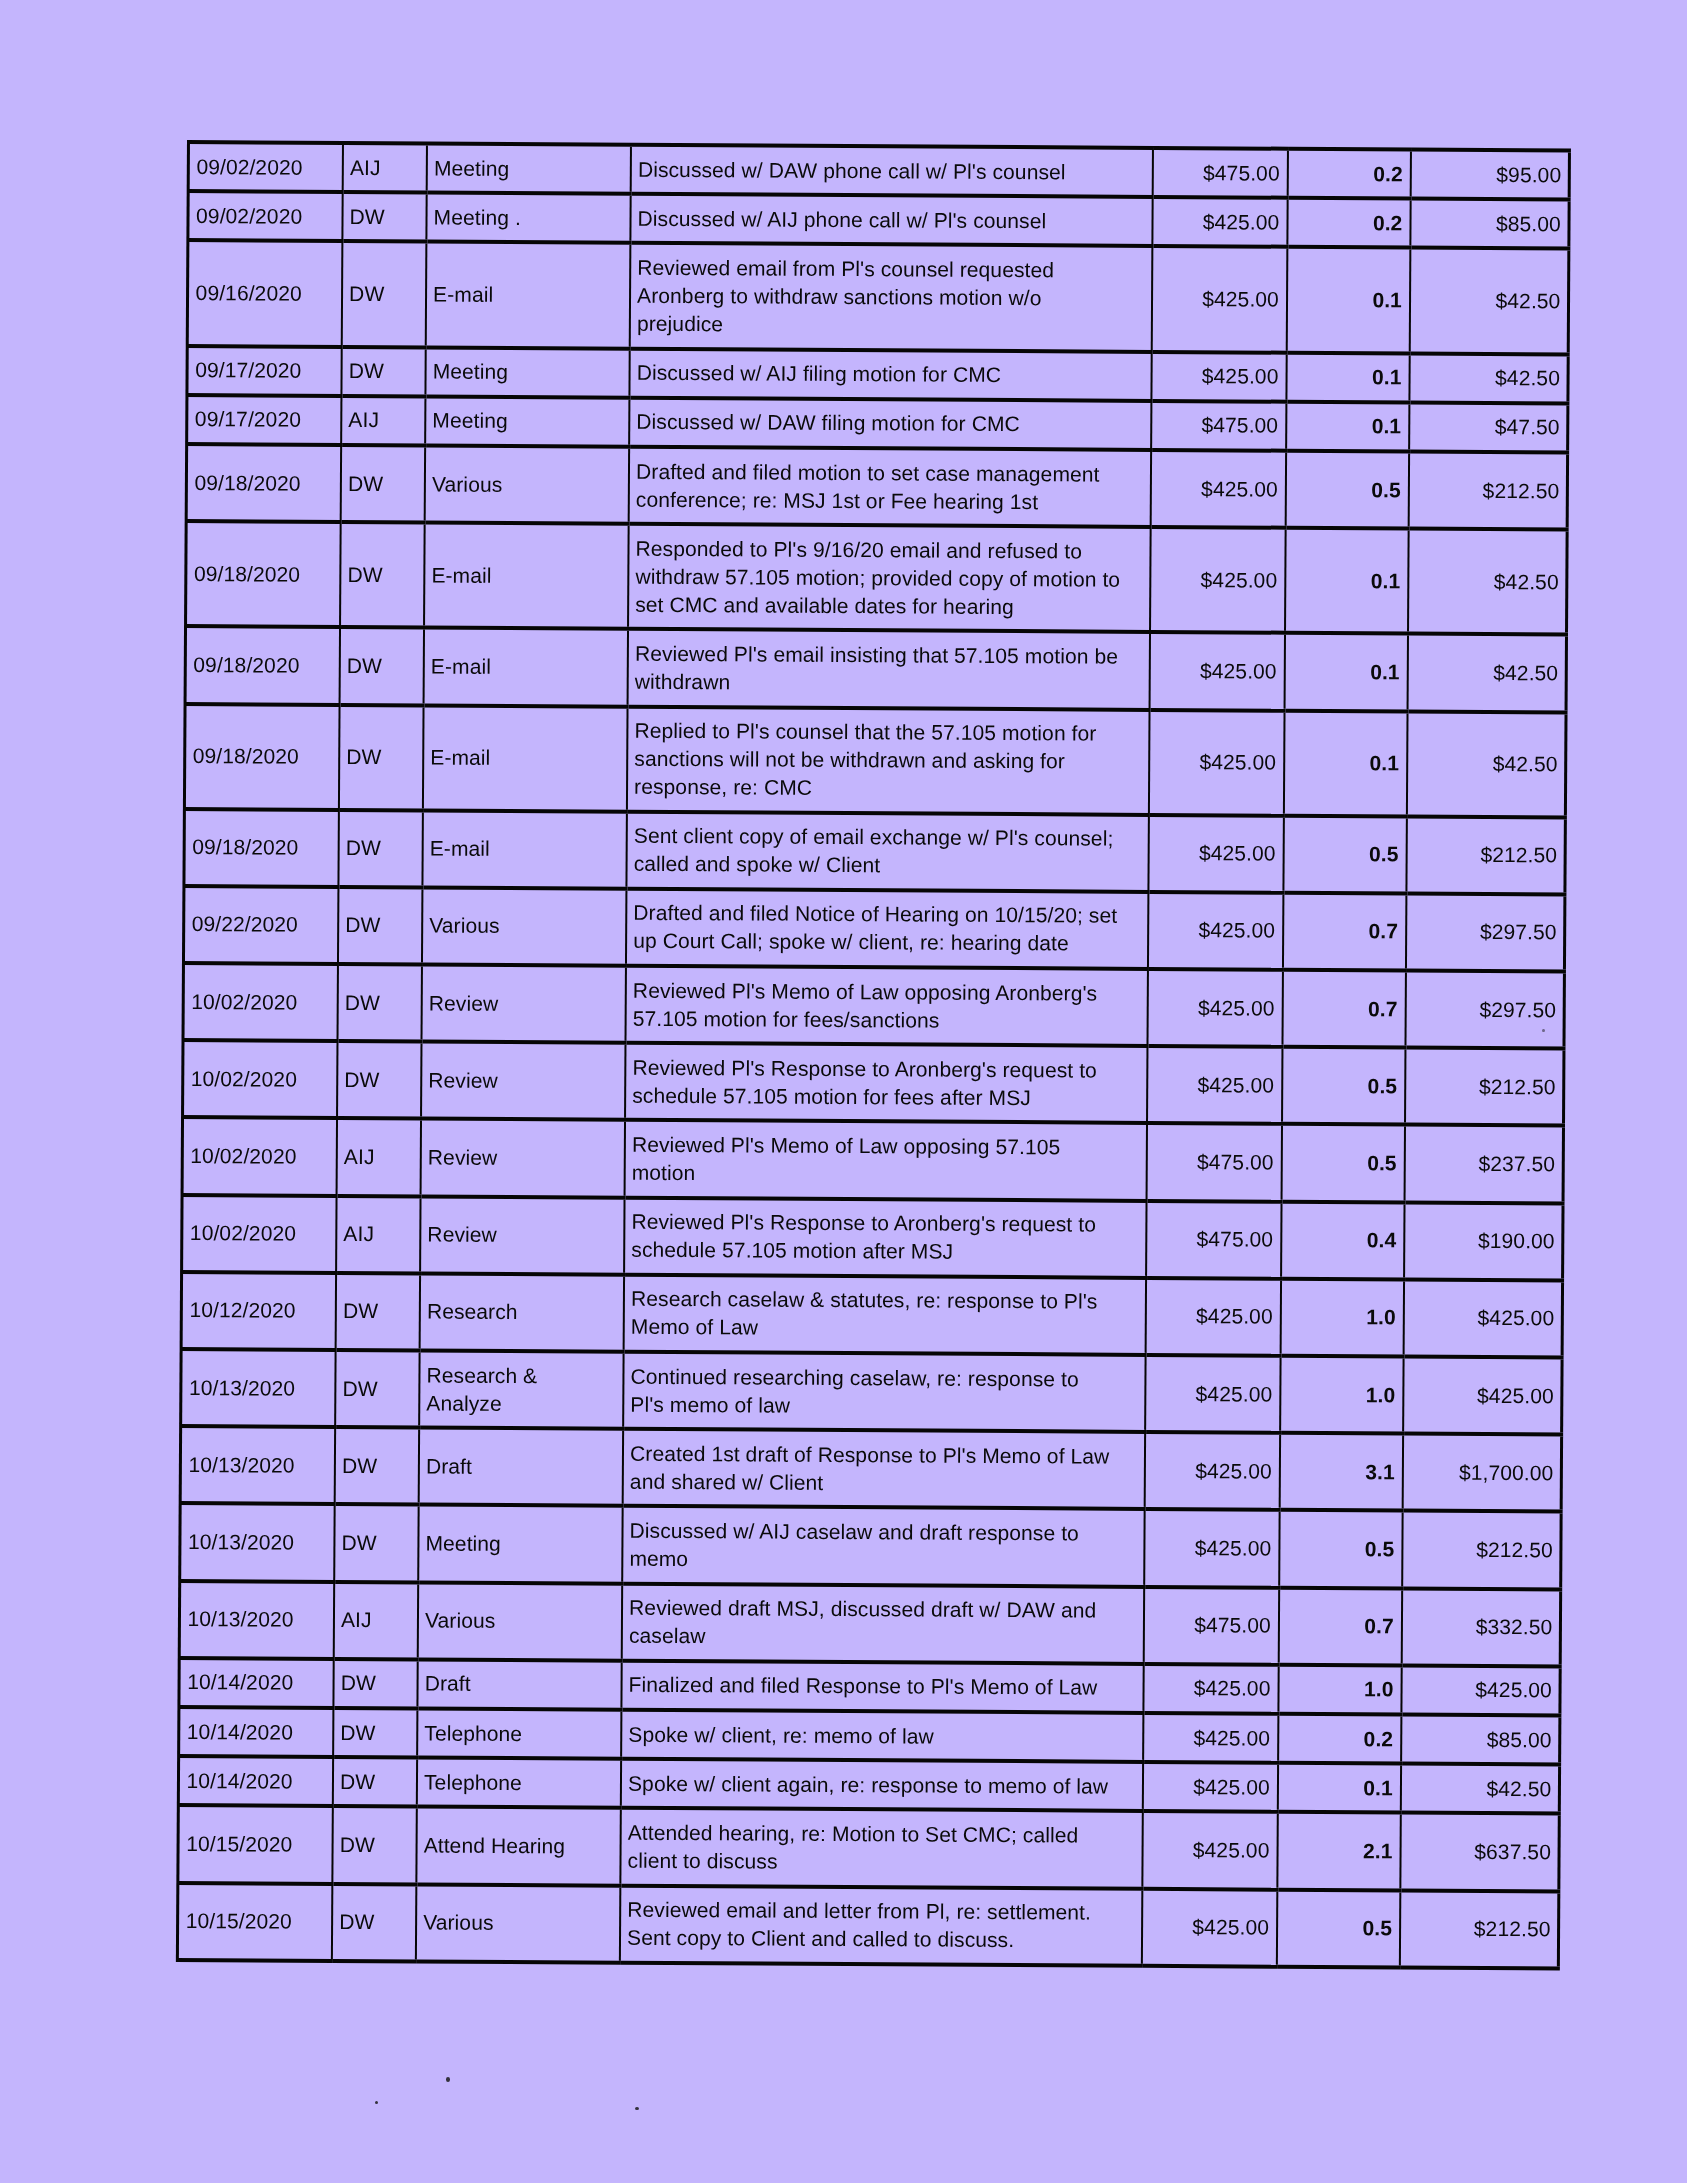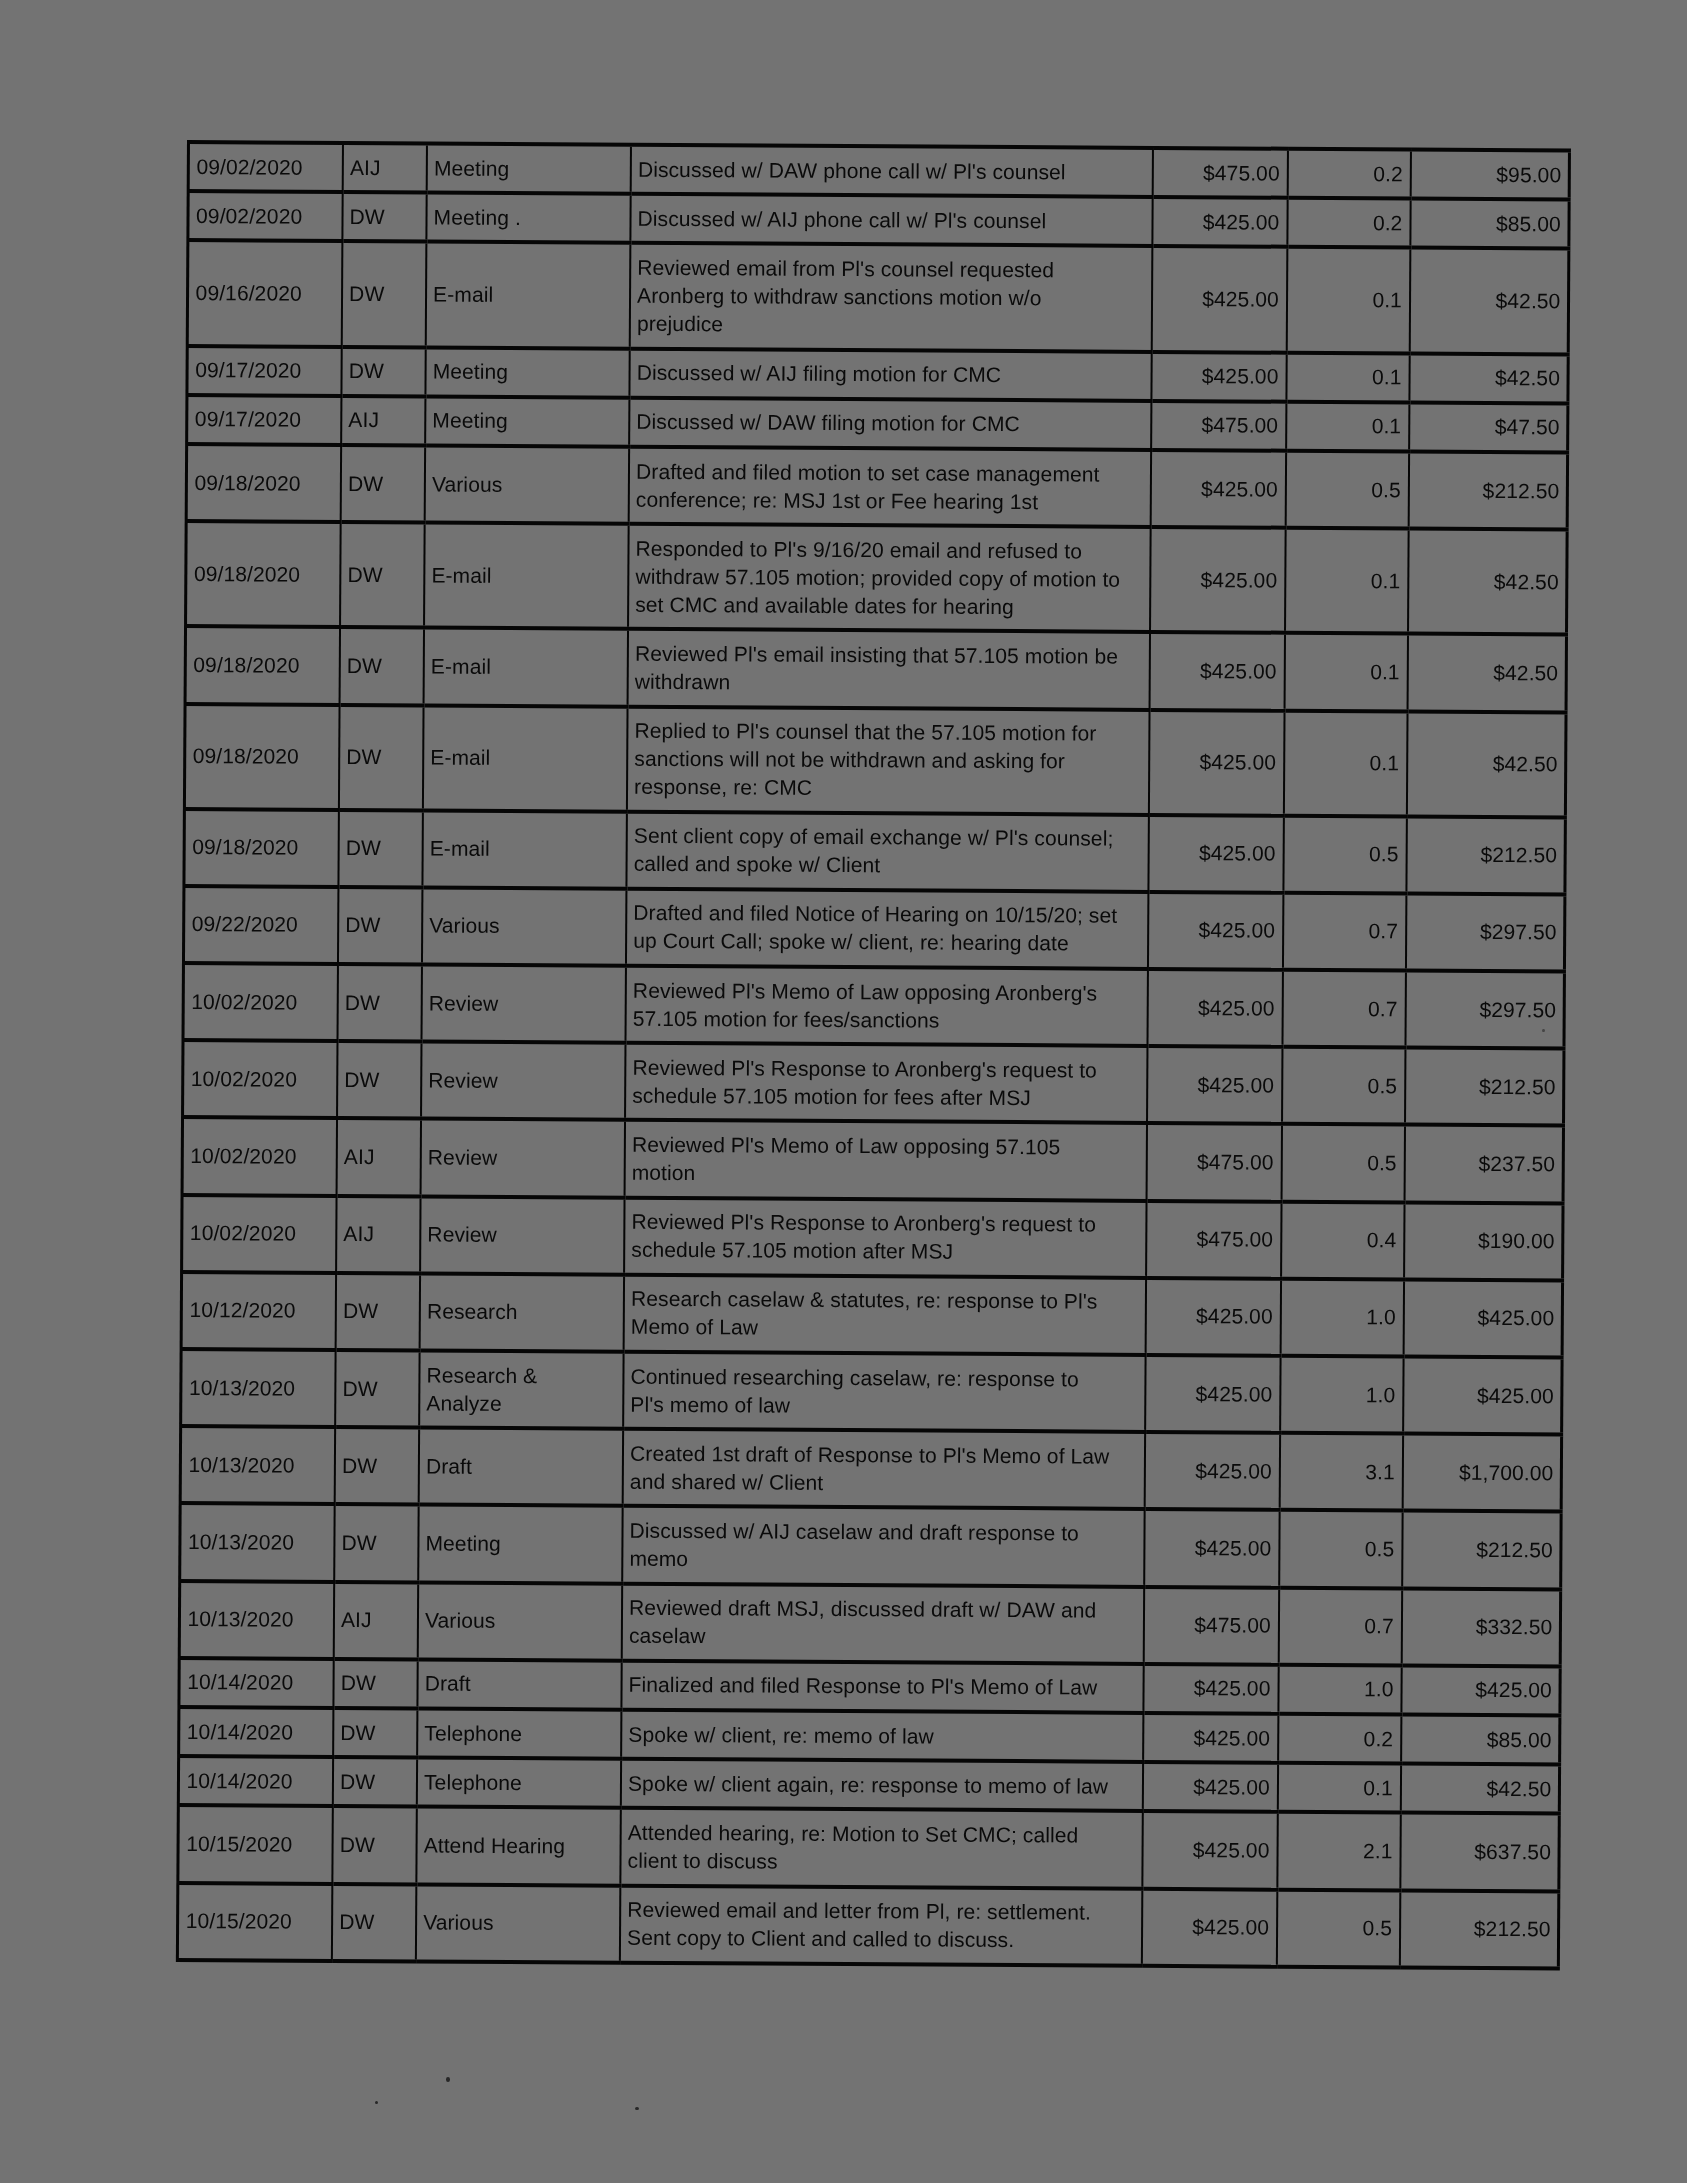--- a/index.html
+++ b/index.html
@@ -11,21 +11,21 @@
     width: 1687px;
     height: 2183px;
     position: relative;
     overflow: hidden;
     font-family: "Liberation Sans", sans-serif;
     color: #0a0a0a;
   }
   .page {
     position: absolute;
     inset: 0;
-    background: #737373;
+    background: #c4b5fd;
   }
   .table-wrap {
     position: absolute;
     left: 187px;
     top: 140px;
     width: 1382px;
     transform: rotate(0.35deg);
     transform-origin: 0 0;
   }
   table.billing {
@@ -43,21 +43,21 @@
     line-height: 28px;
     padding: 8.6px 6.6px;
     letter-spacing: 0.1px;
     overflow: hidden;
   }
   td.c-date        { padding-left: 17px; }
   td.c-initials    { padding-left: 13.2px; }
   td.c-type        { padding-left: 13.2px; white-space: pre-line; }
   td.c-description { padding-left: 11.2px; padding-right: 5.3px; white-space: pre; }
   td.c-rate        { text-align: right; padding-right: 12px; }
-  td.c-hours       { text-align: right; padding-right: 14.6px; }
+  td.c-hours       { text-align: right; padding-right: 14.6px; font-weight: bold; }
   td.c-amount      { text-align: right; padding-right: 13.2px; }
 
   col.w-date        { width: 154px; }
   col.w-initials    { width: 84px; }
   col.w-type        { width: 204px; }
   col.w-description { width: 522px; }
   col.w-rate        { width: 135px; }
   col.w-hours       { width: 123px; }
   col.w-amount      { width: 159px; }
 

